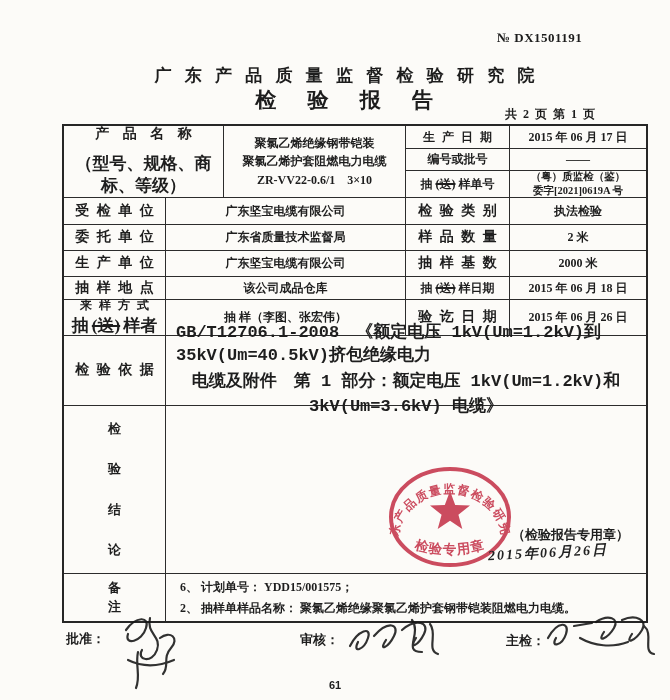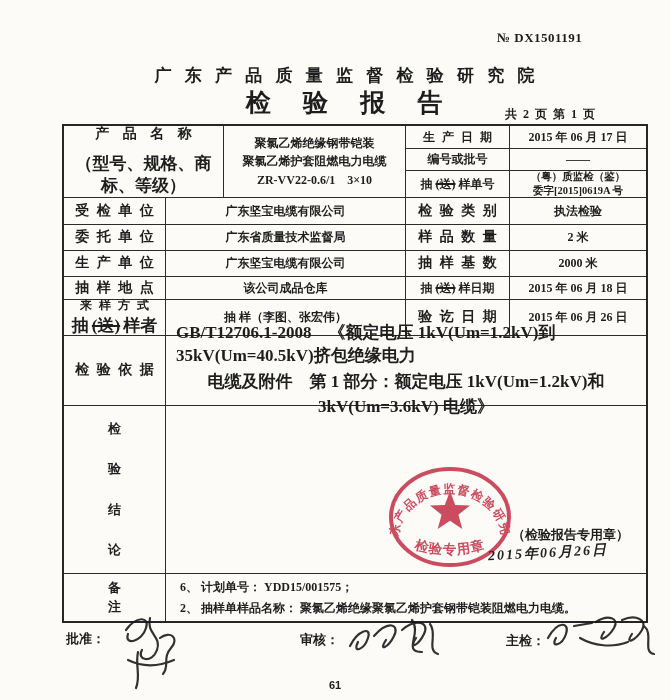--- a/index.html
+++ b/index.html
@@ -5,21 +5,21 @@
   html,body{margin:0;padding:0;}
   body{background:#ffffff;}
   .page{
     position:relative;width:670px;height:700px;background:#fcfbf8;
     font-family:"Liberation Serif","DejaVu Serif",serif;color:#1d1d1d;overflow:hidden;
   }
   .report-no{position:absolute;left:497px;top:30px;font-size:13px;font-weight:bold;letter-spacing:.5px;}
   .institute{position:absolute;left:25px;top:64px;width:640px;text-align:center;
     font-size:17px;font-weight:bold;word-spacing:7px;letter-spacing:1px;}
   .title{position:absolute;left:25px;top:86px;width:640px;text-align:center;
-    font-size:25px;font-weight:bold;word-spacing:22px;letter-spacing:2px;}
+    font-size:21px;font-weight:bold;word-spacing:22px;letter-spacing:2px;}
   .page-info{position:absolute;left:460px;top:106px;width:180px;text-align:center;
     font-size:12px;font-weight:bold;word-spacing:3px;}
 
   .tbl{position:absolute;left:62px;top:124px;width:586px;height:499px;
     border:2px solid #262626;box-sizing:border-box;}
   .cell{position:absolute;box-sizing:border-box;display:flex;align-items:center;justify-content:center;
     text-align:center;border-right:1.5px solid #2c2c2c;border-bottom:1.5px solid #2c2c2c;
     font-weight:bold;color:#1e1e1e;line-height:1.35;}
   .col{flex-direction:column;}
   .noR{border-right:none;}
@@ -66,21 +66,21 @@
     <div class="cell f12 noR" style="left:446px;top:0;width:136px;height:23px;">2015 年 06 月 17 日</div>
     <div class="cell f12" style="left:342px;top:23px;width:104px;height:22px;">编号或批号</div>
     <div class="cell f12 noR" style="left:446px;top:23px;width:136px;height:22px;">——</div>
     <div class="cell f12" style="left:342px;top:45px;width:104px;height:27px;">
       <span>抽</span>
         <span class="stk">(送)</span>
         <span>样单号</span>
     </div>
     <div class="cell col f10 noR" style="left:446px;top:45px;width:136px;height:27px;">
       <span>（粤）质监检（鉴）</span>
-      <span>委字[2015]0619A 号</span>
+      <span>委字[2021]0619A 号</span>
     </div>
 
     <div class="cell f13 ws4" style="left:0;top:72px;width:102px;height:27px;">受 检 单 位</div>
     <div class="cell f12" style="left:102px;top:72px;width:240px;height:27px;">广东坚宝电缆有限公司</div>
     <div class="cell f13 ws4" style="left:342px;top:72px;width:104px;height:27px;">检 验 类 别</div>
     <div class="cell f12 noR" style="left:446px;top:72px;width:136px;height:27px;">执法检验</div>
 
     <div class="cell f13 ws4" style="left:0;top:99px;width:102px;height:26px;">委 托 单 位</div>
     <div class="cell f12" style="left:102px;top:99px;width:240px;height:26px;">广东省质量技术监督局</div>
     <div class="cell f13 ws4" style="left:342px;top:99px;width:104px;height:26px;">样 品 数 量</div>
@@ -102,21 +102,21 @@
 
     <div class="cell col" style="left:0;top:174px;width:102px;height:36px;gap:1px;">
       <span class="f12 ws4">来 样 方 式</span>
       <span class="f11"><span>抽</span><span class="stk">(送)</span><span>样者</span></span>
     </div>
     <div class="cell f12" style="left:102px;top:174px;width:240px;height:36px;">抽 样（李图、张宏伟）</div>
     <div class="cell f13 ws4" style="left:342px;top:174px;width:104px;height:36px;">验 讫 日 期</div>
     <div class="cell f12 noR" style="left:446px;top:174px;width:136px;height:36px;">2015 年 06 月 26 日</div>
 
     <div class="cell f13 ws4" style="left:0;top:210px;width:102px;height:70px;">检 验 依 据</div>
-    <div class="cell col f11 noR" style="left:102px;top:210px;width:480px;height:70px;gap:3px;align-items:flex-end;padding:0 10px;">
+    <div class="cell col f11 noR" style="left:102px;top:210px;width:480px;height:70px;gap:3px;align-items:flex-end;padding:0 10px;font-family:Liberation Mono, monospace;">
       <span style="text-align:left;">GB/T12706.1-2008　《额定电压 1kV(Um=1.2kV)到 35kV(Um=40.5kV)挤包绝缘电力</span>
       <span style="align-self:center;">电缆及附件　第 1 部分：额定电压 1kV(Um=1.2kV)和</span>
       <span style="align-self:center;">3kV(Um=3.6kV) 电缆》</span>
     </div>
 
     <div class="cell vlabel" style="left:0;top:280px;width:102px;height:168px;">
       <span>检</span>
       <span>验</span>
       <span>结</span>
       <span>论</span>

